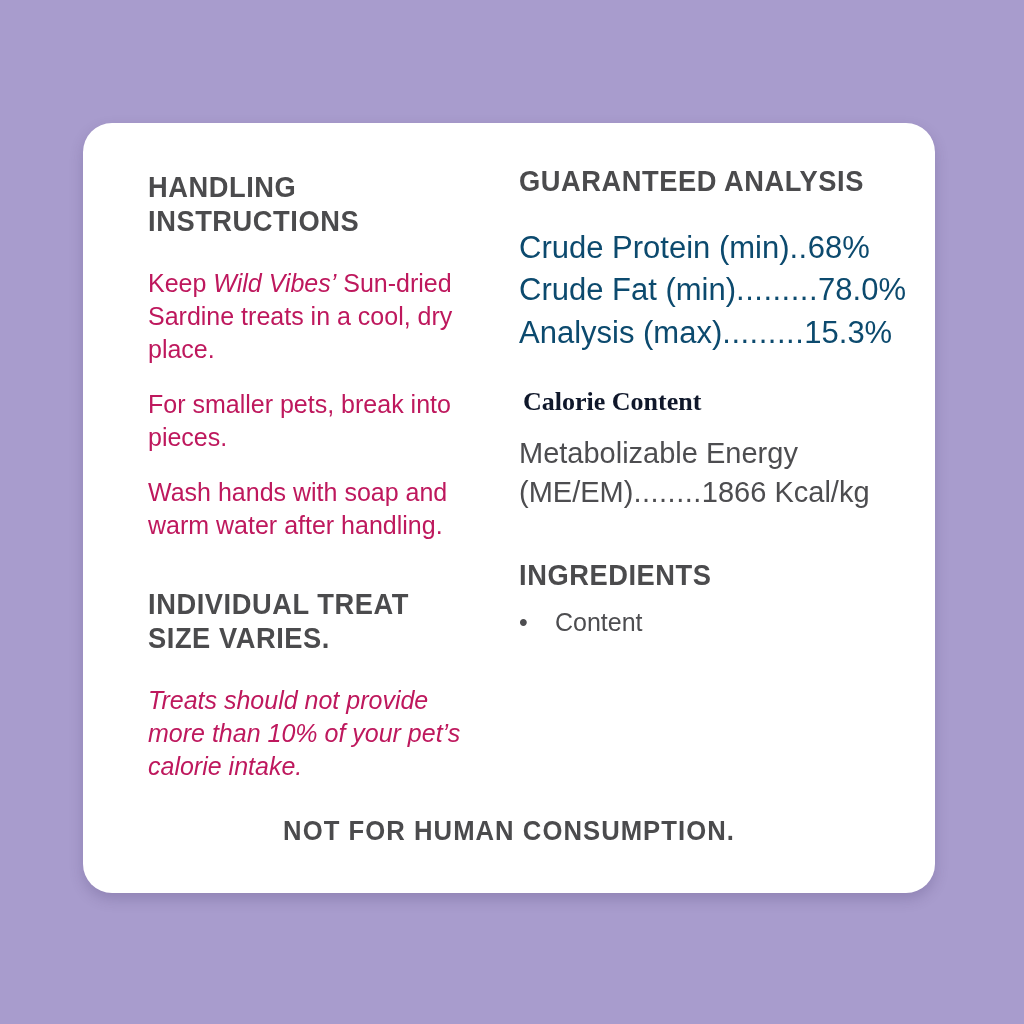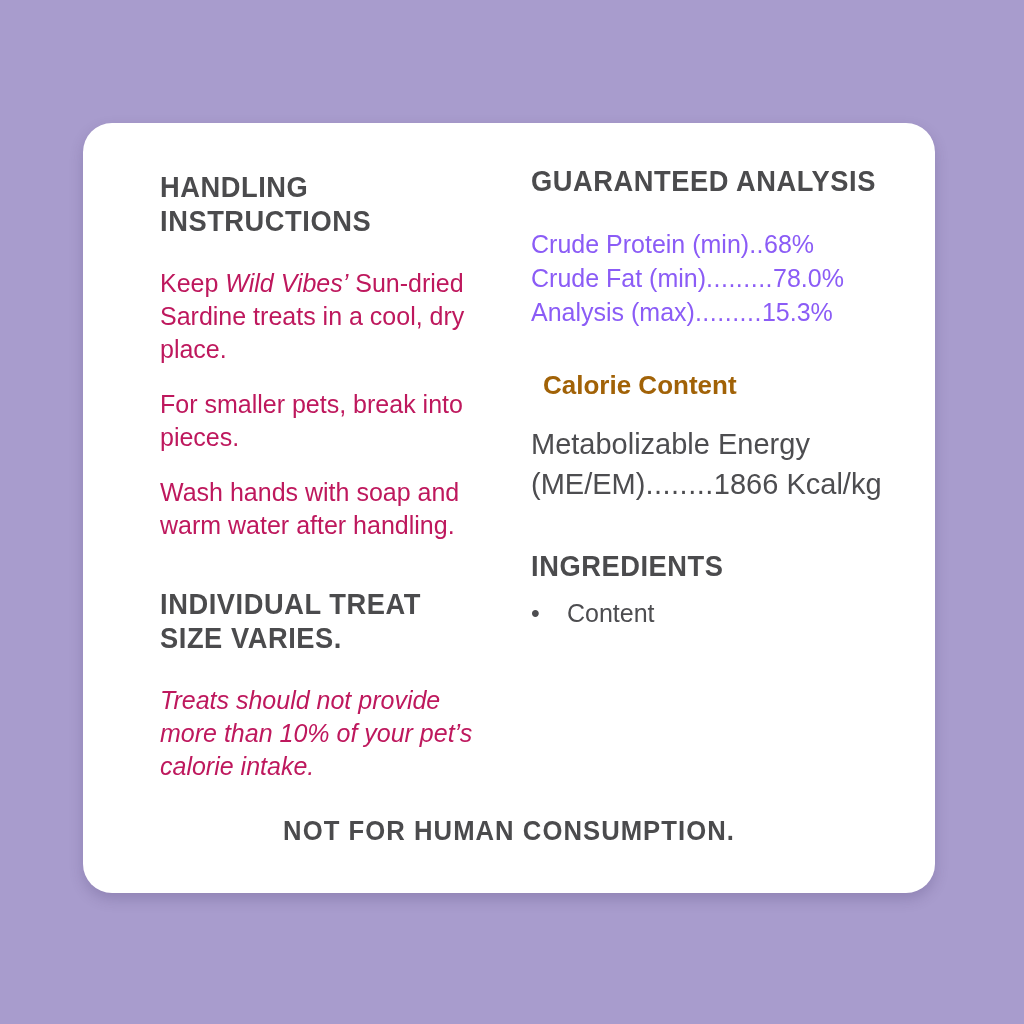--- a/index.html
+++ b/index.html
@@ -21,21 +21,21 @@
     width: 852px;
     height: 770px;
     background: #ffffff;
     border-radius: 29px;
     box-shadow: 0 6px 14px rgba(60, 45, 95, 0.22);
     box-sizing: border-box;
   }
 
   .columns {
     position: absolute;
-    left: 16px;
+    left: 4px;
     top: 0;
     width: 100%;
     display: flex;
     flex-direction: row;
     padding-left: 10px;
   }
 
   .col-left {
     width: 380px;
     padding-left: 51px;
@@ -58,26 +58,26 @@
     letter-spacing: 0.6px;
     line-height: 1.17;
     color: #4b4b4d;
     text-transform: uppercase;
     margin: 0;
     transform: scaleX(0.94);
     transform-origin: left center;
   }
 
   .head-bold-mixed {
-    font-family: Liberation Sans, sans-serif;
+    font-family: Liberation Serif, serif;
     font-weight: bold;
     font-size: 26px;
-    color: #a16207;
+    color: #0f172a;
     line-height: 1.2;
-    margin: 12px;
+    margin: 4px;
   }
 
   
   .body-p {
     font-size: 25px;
     line-height: 1.32;
     color: #be185d;
     margin: 0;
     font-weight: 400;
   }
@@ -95,23 +95,23 @@
   .gap-sm { height: 12px; }
   .gap-xl { height: 46px; }
 
   
   .analysis-list {
     margin: 0;
     padding: 0;
     list-style: none;
   }
   .analysis-row {
-    font-size: 25px;
+    font-size: 31px;
     line-height: 1.37;
-    color: #8b5cf6;
+    color: #0c4a6e;
     white-space: nowrap;
   }
   .leader {
     letter-spacing: 0.5px;
   }
 
   
   .calorie-lines {
     font-size: 29px;
     line-height: 1.37;

